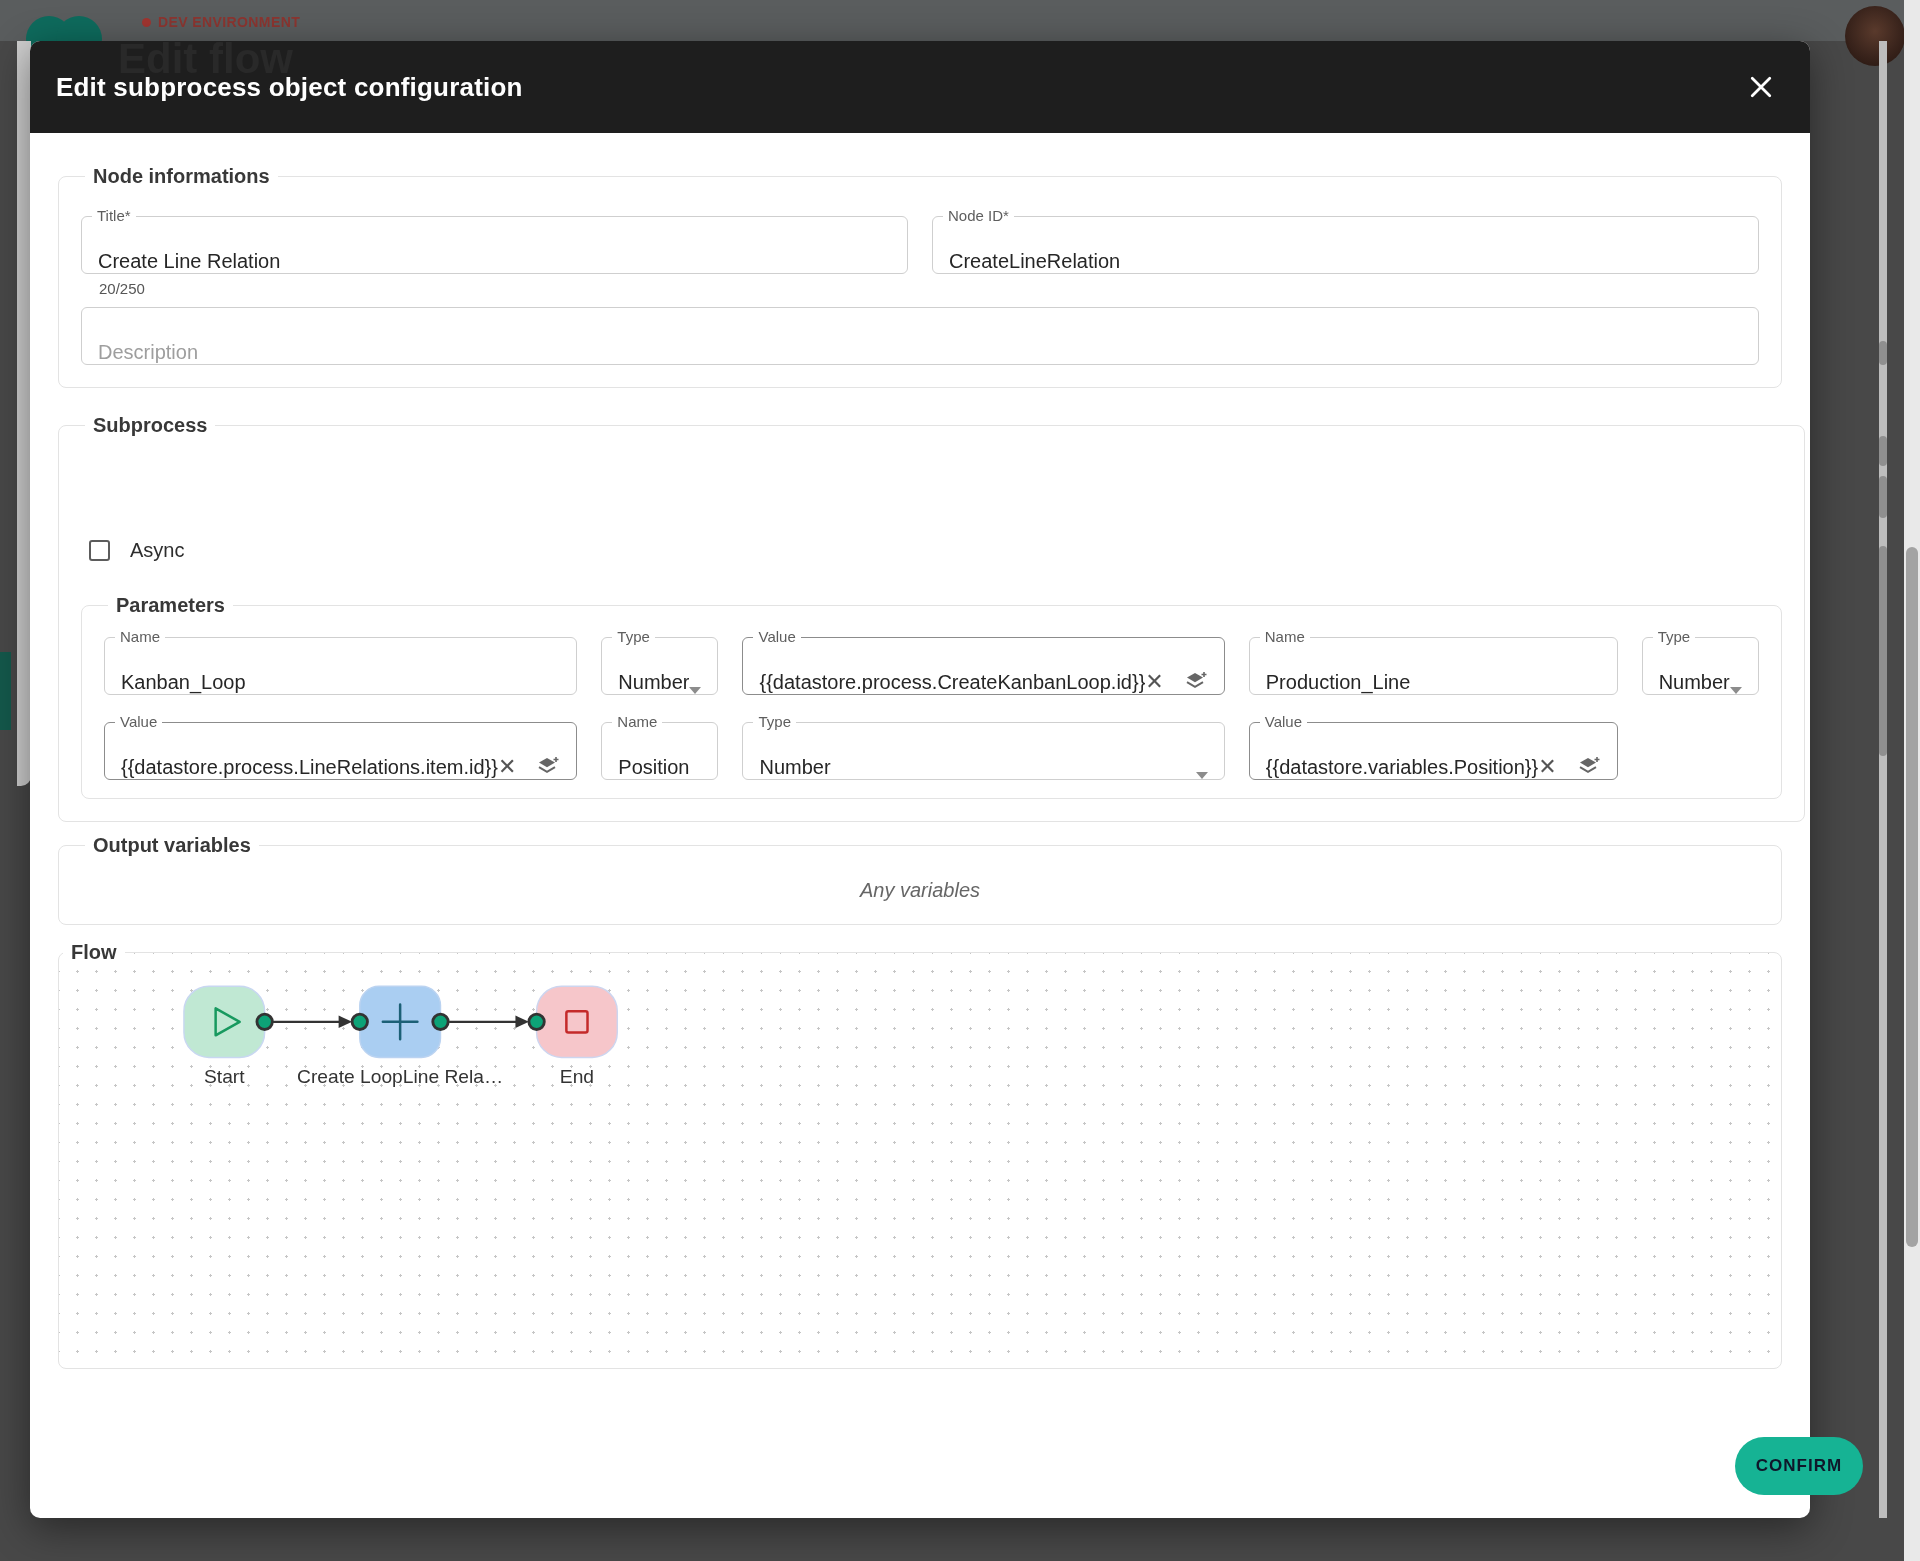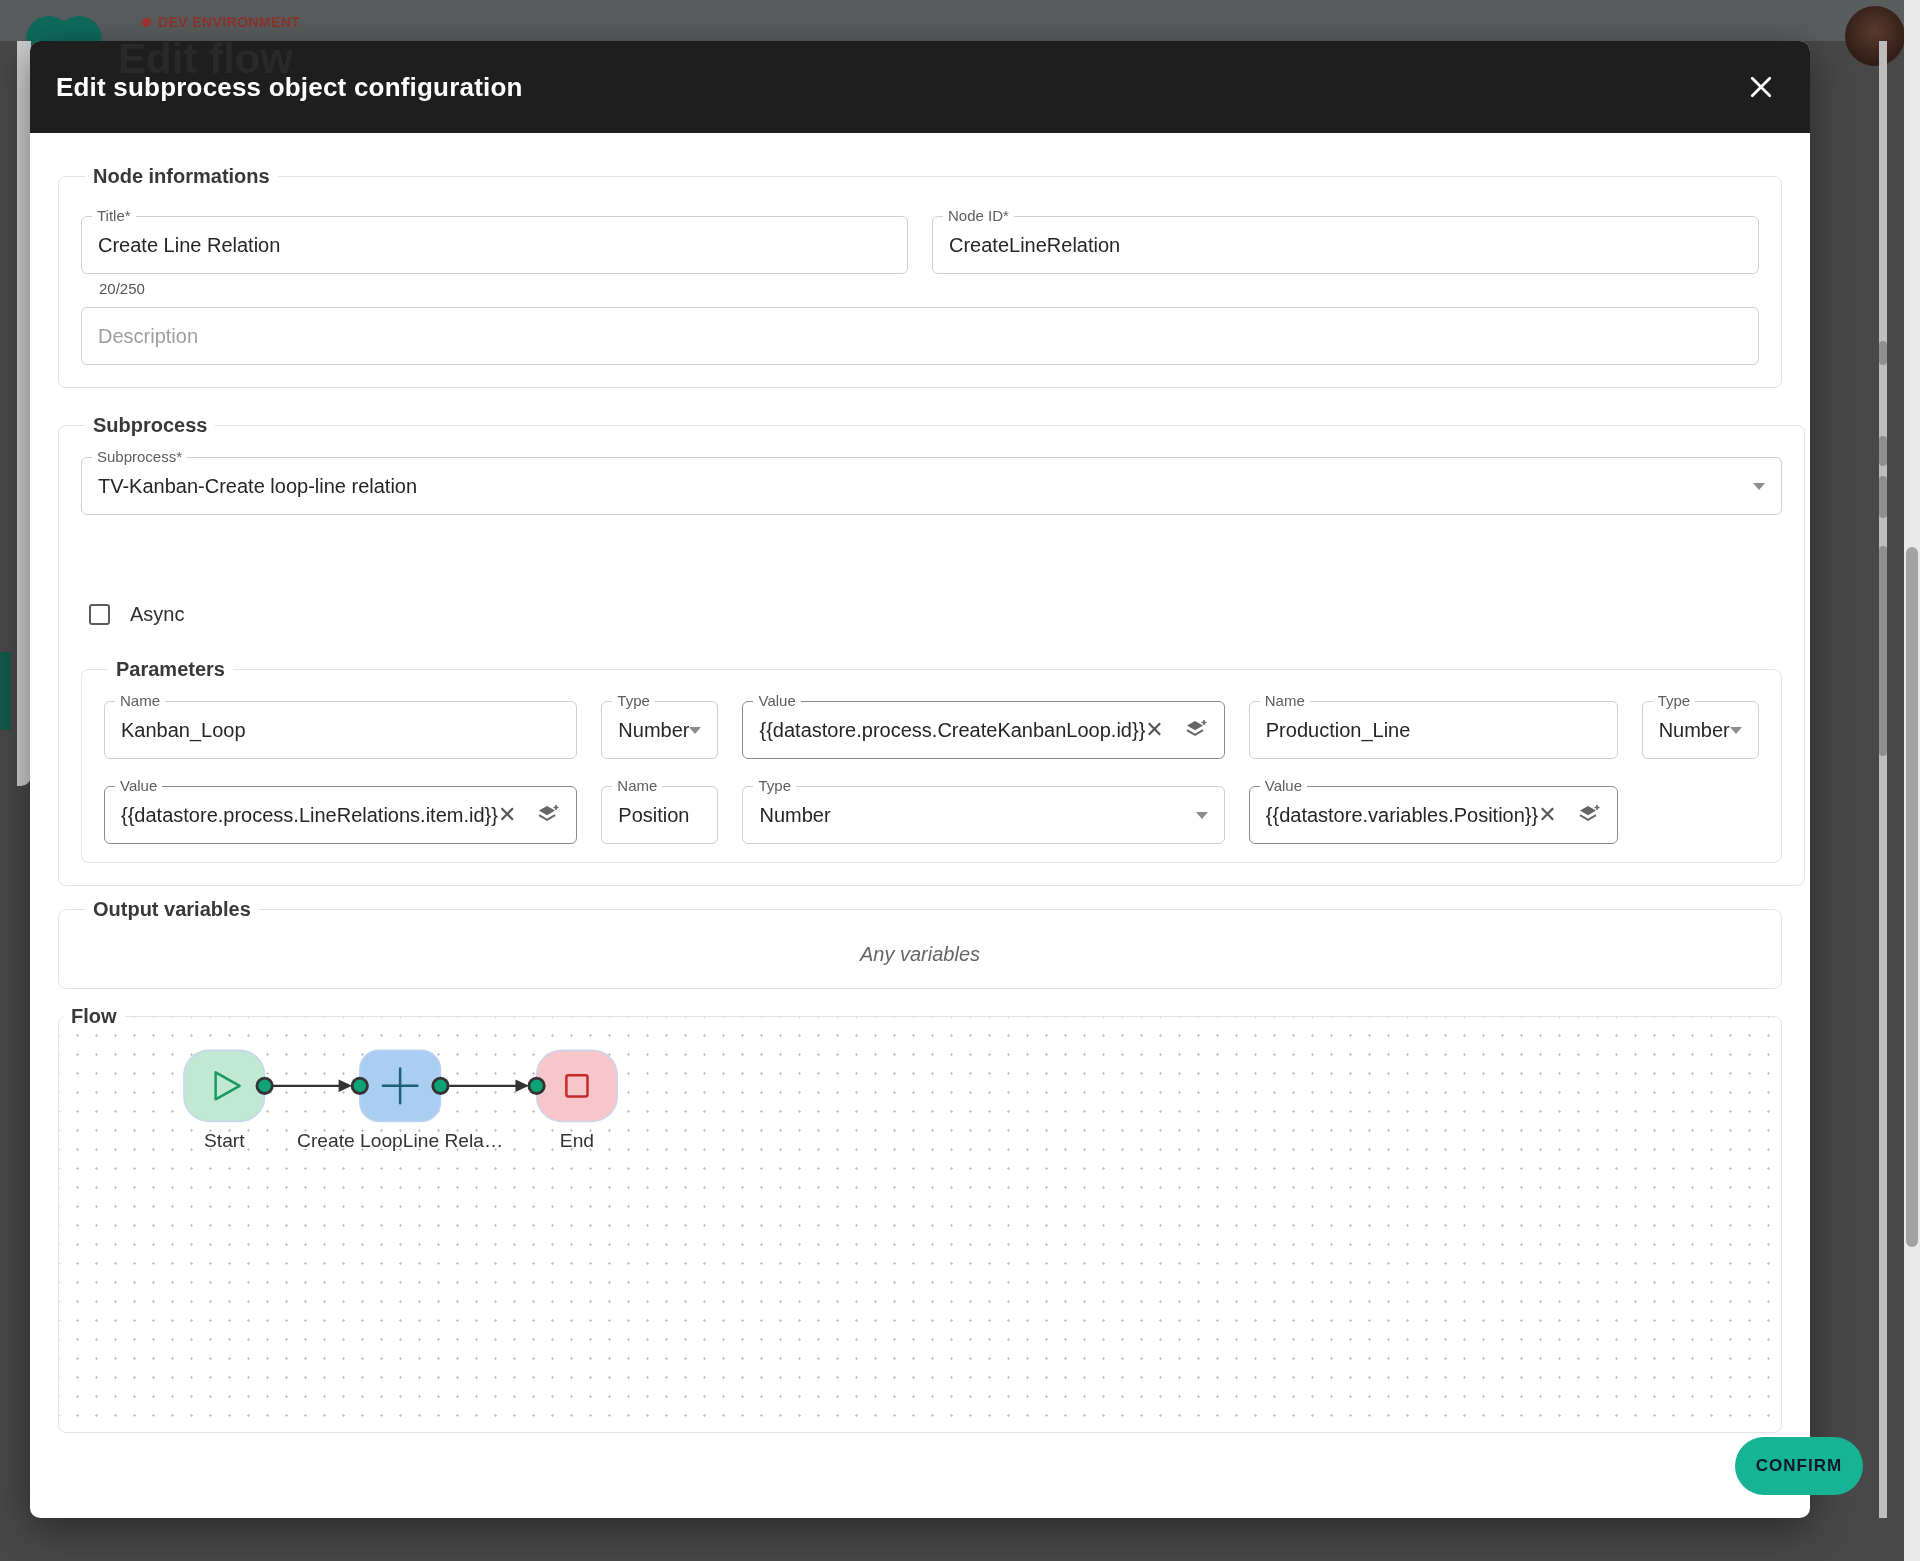--- a/index.html
+++ b/index.html
@@ -34,21 +34,21 @@
   .modal-title { position:relative; color:#ffffff; font-size:26px; font-weight:bold; letter-spacing:.2px; }
   .close-btn { position:absolute; right:34px; top:31px; width:30px; height:30px; cursor:pointer; color:#ffffff; }
   .close-btn svg { width:30px; height:30px; }
 
   .modal-body { position:relative; padding:32px 28px 4px 28px; }
 
   fieldset { border:1px solid #e3e3e3; border-radius:8px; padding:14px 22px 22px 22px; background:#fff; }
   legend { font-size:20px; font-weight:bold; color:#383838; padding:0 8px; margin-left:4px; }
 
   .field { position:relative; border:1px solid #cfcfcf; border-radius:6px; height:58px;
-    display:flex; align-items:center; padding:0 16px; background:#fff; }
+    display:flex; align-items:flex-end; padding:0 16px; background:#fff; }
   .field .flabel { position:absolute; top:-10px; left:10px; font-size:15px; color:#5e5e5e;
     background:#fff; padding:0 5px; line-height:18px; }
   .field .fvalue { font-size:20px; color:#262626; white-space:nowrap; overflow:hidden; }
   .field .fvalue.placeholder { color:#9e9e9e; }
   .value-field { border-color:#8c8c8c; }
   .caret { width:0; height:0; border-left:6px solid transparent; border-right:6px solid transparent;
     border-top:7px solid #8c8c8c; margin-left:auto; }
   .trail-icons { margin-left:auto; display:flex; align-items:center; gap:20px; }
   .x-icon { font-size:22px; color:#555; line-height:1; }
   .layers-icon svg { width:24px; height:24px; display:block; }
@@ -128,25 +128,20 @@
       </div>
       <div class="counter">20/250</div>
       <div class="field desc-row">
         <span class="fvalue placeholder">Description</span>
       </div>
     </fieldset>
 
     <fieldset class="fs-subprocess">
       <legend>Subprocess</legend>
 
-      <div class="field" style="margin-top:6px;">
-        <span class="flabel">Subprocess*</span>
-        <span class="fvalue">TV-Kanban-Create loop-line relation</span>
-        <span class="caret"></span>
-      </div>
 
       <div class="async-row">
         <span class="checkbox"></span>
         <span class="async-label">Async</span>
       </div>
 
       <fieldset class="fs-params">
         <legend>Parameters</legend>
         <div class="param-grid">
 

